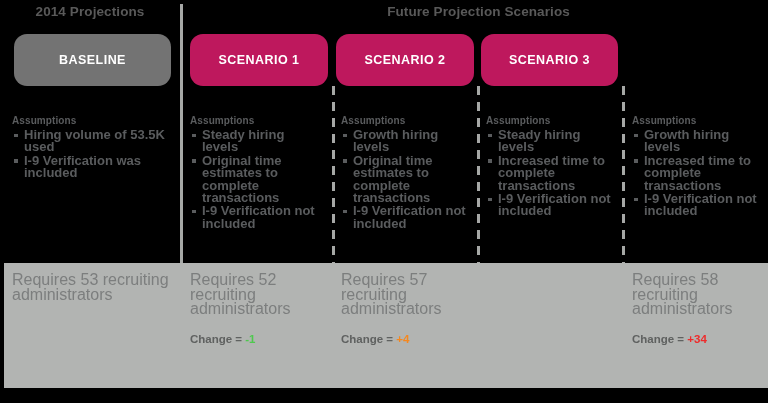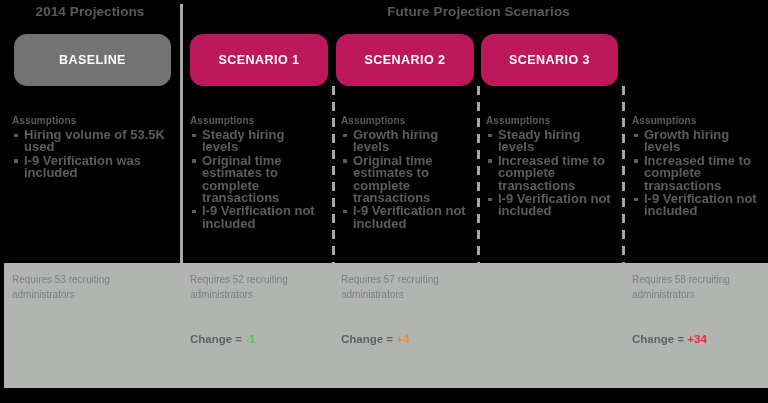--- a/index.html
+++ b/index.html
@@ -116,21 +116,21 @@
     background: #5a5c5e;
   }
 
   
   .result-col {
     position: absolute;
     top: 273px;
   }
   .result-requires {
     color: #7c7e7e;
-    font-size: 10px;
+    font-size: 16px;
     line-height: 14.5px;
     margin: 0;
   }
   .result-change {
     position: absolute;
     top: 60px;
     left: 0;
     color: #5f6160;
     font-size: 11.5px;
     font-weight: bold;

